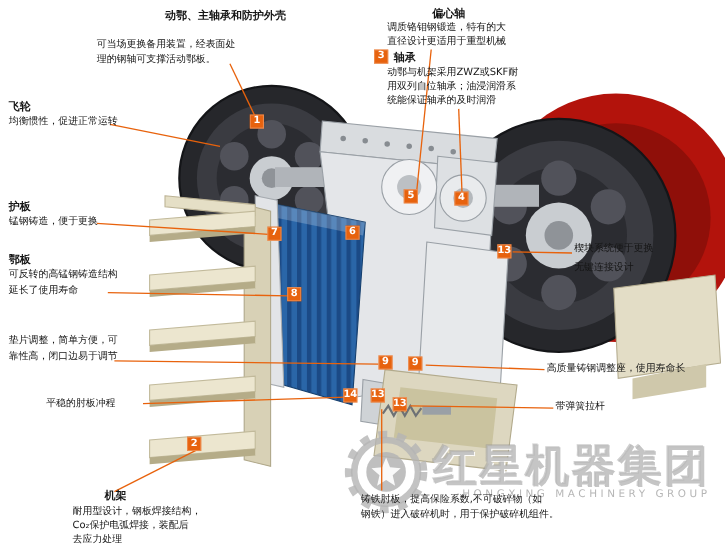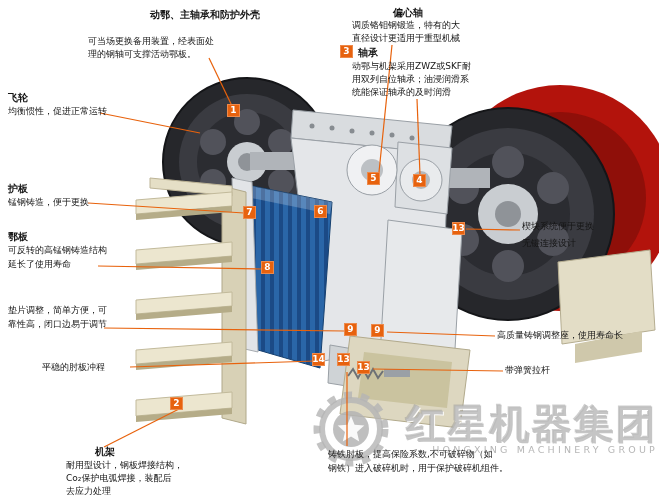--- a/index.html
+++ b/index.html
@@ -1,21 +1,21 @@
 <!DOCTYPE html>
 <html><head>
 <meta charset="utf-8">
 <style>
   html,body { margin:0; padding:0; background:#fff; }
   .stage {
     position:relative; width:659px; height:500px; background:#ffffff;
     overflow:hidden; font-family:"DejaVu Sans","Liberation Sans",sans-serif;
   }
   .machine-svg { position:absolute; left:0; top:0; z-index:10; }
-  .watermark { position:absolute; display:flex; align-items:center; gap:16px; z-index:20; }
+  .watermark { position:absolute; display:flex; align-items:center; gap:4px; z-index:20; }
   .wm-brand {
     font-size:40px; font-weight:700; color:rgba(184,184,184,0.82); letter-spacing:2px;
     white-space:nowrap; line-height:1;
     text-shadow:1px 1px 0 rgba(255,255,255,0.9), -1px -1px 0 rgba(148,148,148,0.45);
   }
   .wm-en { font-size:9.5px; letter-spacing:3.2px; color:rgba(178,178,178,0.95); text-align:right; margin-top:0; white-space:nowrap; }
   .leader-svg { position:absolute; left:0; top:0; z-index:30; }
   .ann { position:absolute; font-size:9px; line-height:13px; color:#151515; white-space:nowrap; z-index:40;text-align:right; }
   .ann-title { font-size:10px; font-weight:700; }
   .marker {

